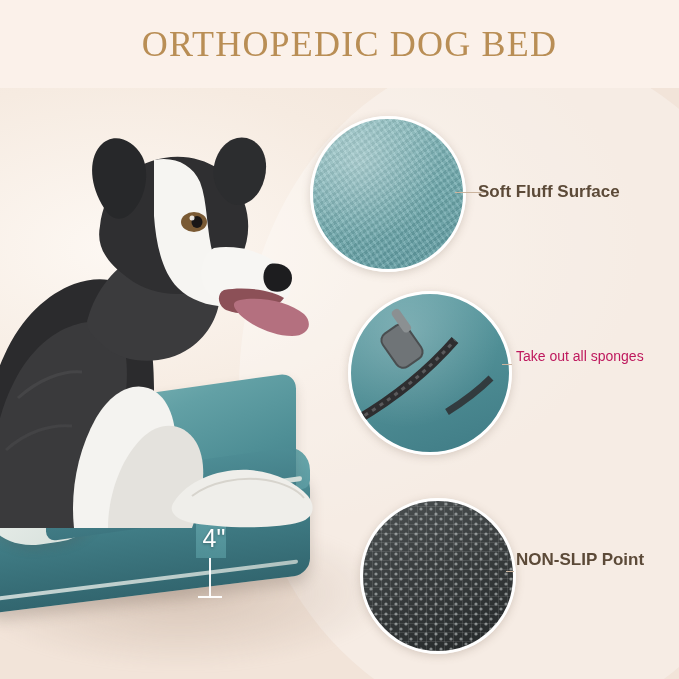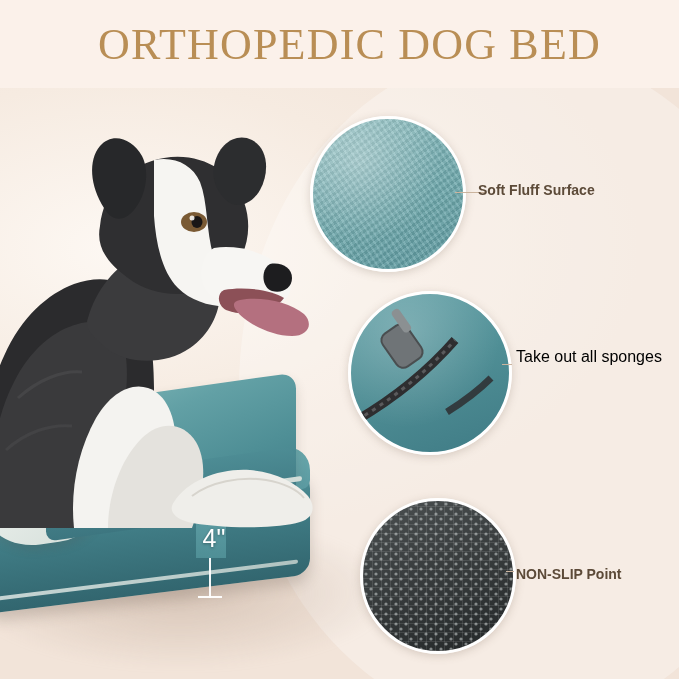--- a/index.html
+++ b/index.html
@@ -25,21 +25,21 @@
     top: 0;
     width: 679px;
     height: 88px;
     display: flex;
     align-items: center;
     justify-content: center;
     background: #fbf1ea;
   }
   .title-text {
     font-family: "Liberation Serif", serif;
-    font-size: 44px;
+    font-size: 36px;
     letter-spacing: 1.2px;
     color: #b98e55;
     font-weight: 400;
     white-space: nowrap;
     margin-left: 20px;
   }
 
   
   .photo-area {
     position: absolute;
@@ -254,29 +254,29 @@
   }
   .leader {
     position: absolute;
     border-top: 1.5px solid #cbb49e;
   }
   .callout-text {
     position: absolute;
   }
   .callout-title {
     font-family: "Liberation Sans", sans-serif;
-    font-size: 14px;
+    font-size: 17px;
     color: #5c4a38;
     font-weight: 700;
     white-space: nowrap;
   }
   .callout-sub {
     font-family: "Liberation Sans", sans-serif;
-    font-size: 16px;
-    color: #000000;
+    font-size: 14px;
+    color: #be185d;
     font-weight: 400;
     line-height: 19px;
     white-space: nowrap;
   }
 
   
   .arc {
     position: absolute;
     right: -120px;
     top: -40px;
@@ -386,19 +386,19 @@
           <defs>
             <pattern id="dots" width="10" height="10" patternUnits="userSpaceOnUse">
               <circle cx="3" cy="3" r="1.6" fill="#cfd6d6"></circle>
               <circle cx="8" cy="8" r="1.6" fill="#cfd6d6"></circle>
             </pattern>
           </defs>
           <rect width="150" height="150" fill="url(#dots)"></rect>
         </svg>
       </div>
       <div class="leader" style="left:506px; top:483px; width:8px;"></div>
-      <div class="callout-text" style="left:516px; top:462px;margin-top:16px;">
+      <div class="callout-text" style="left:516px; top:462px;">
         <div class="callout-title">NON-SLIP Point</div>
       </div>
     </div>
 
   </div>
 </div>
 
 </body></html>

